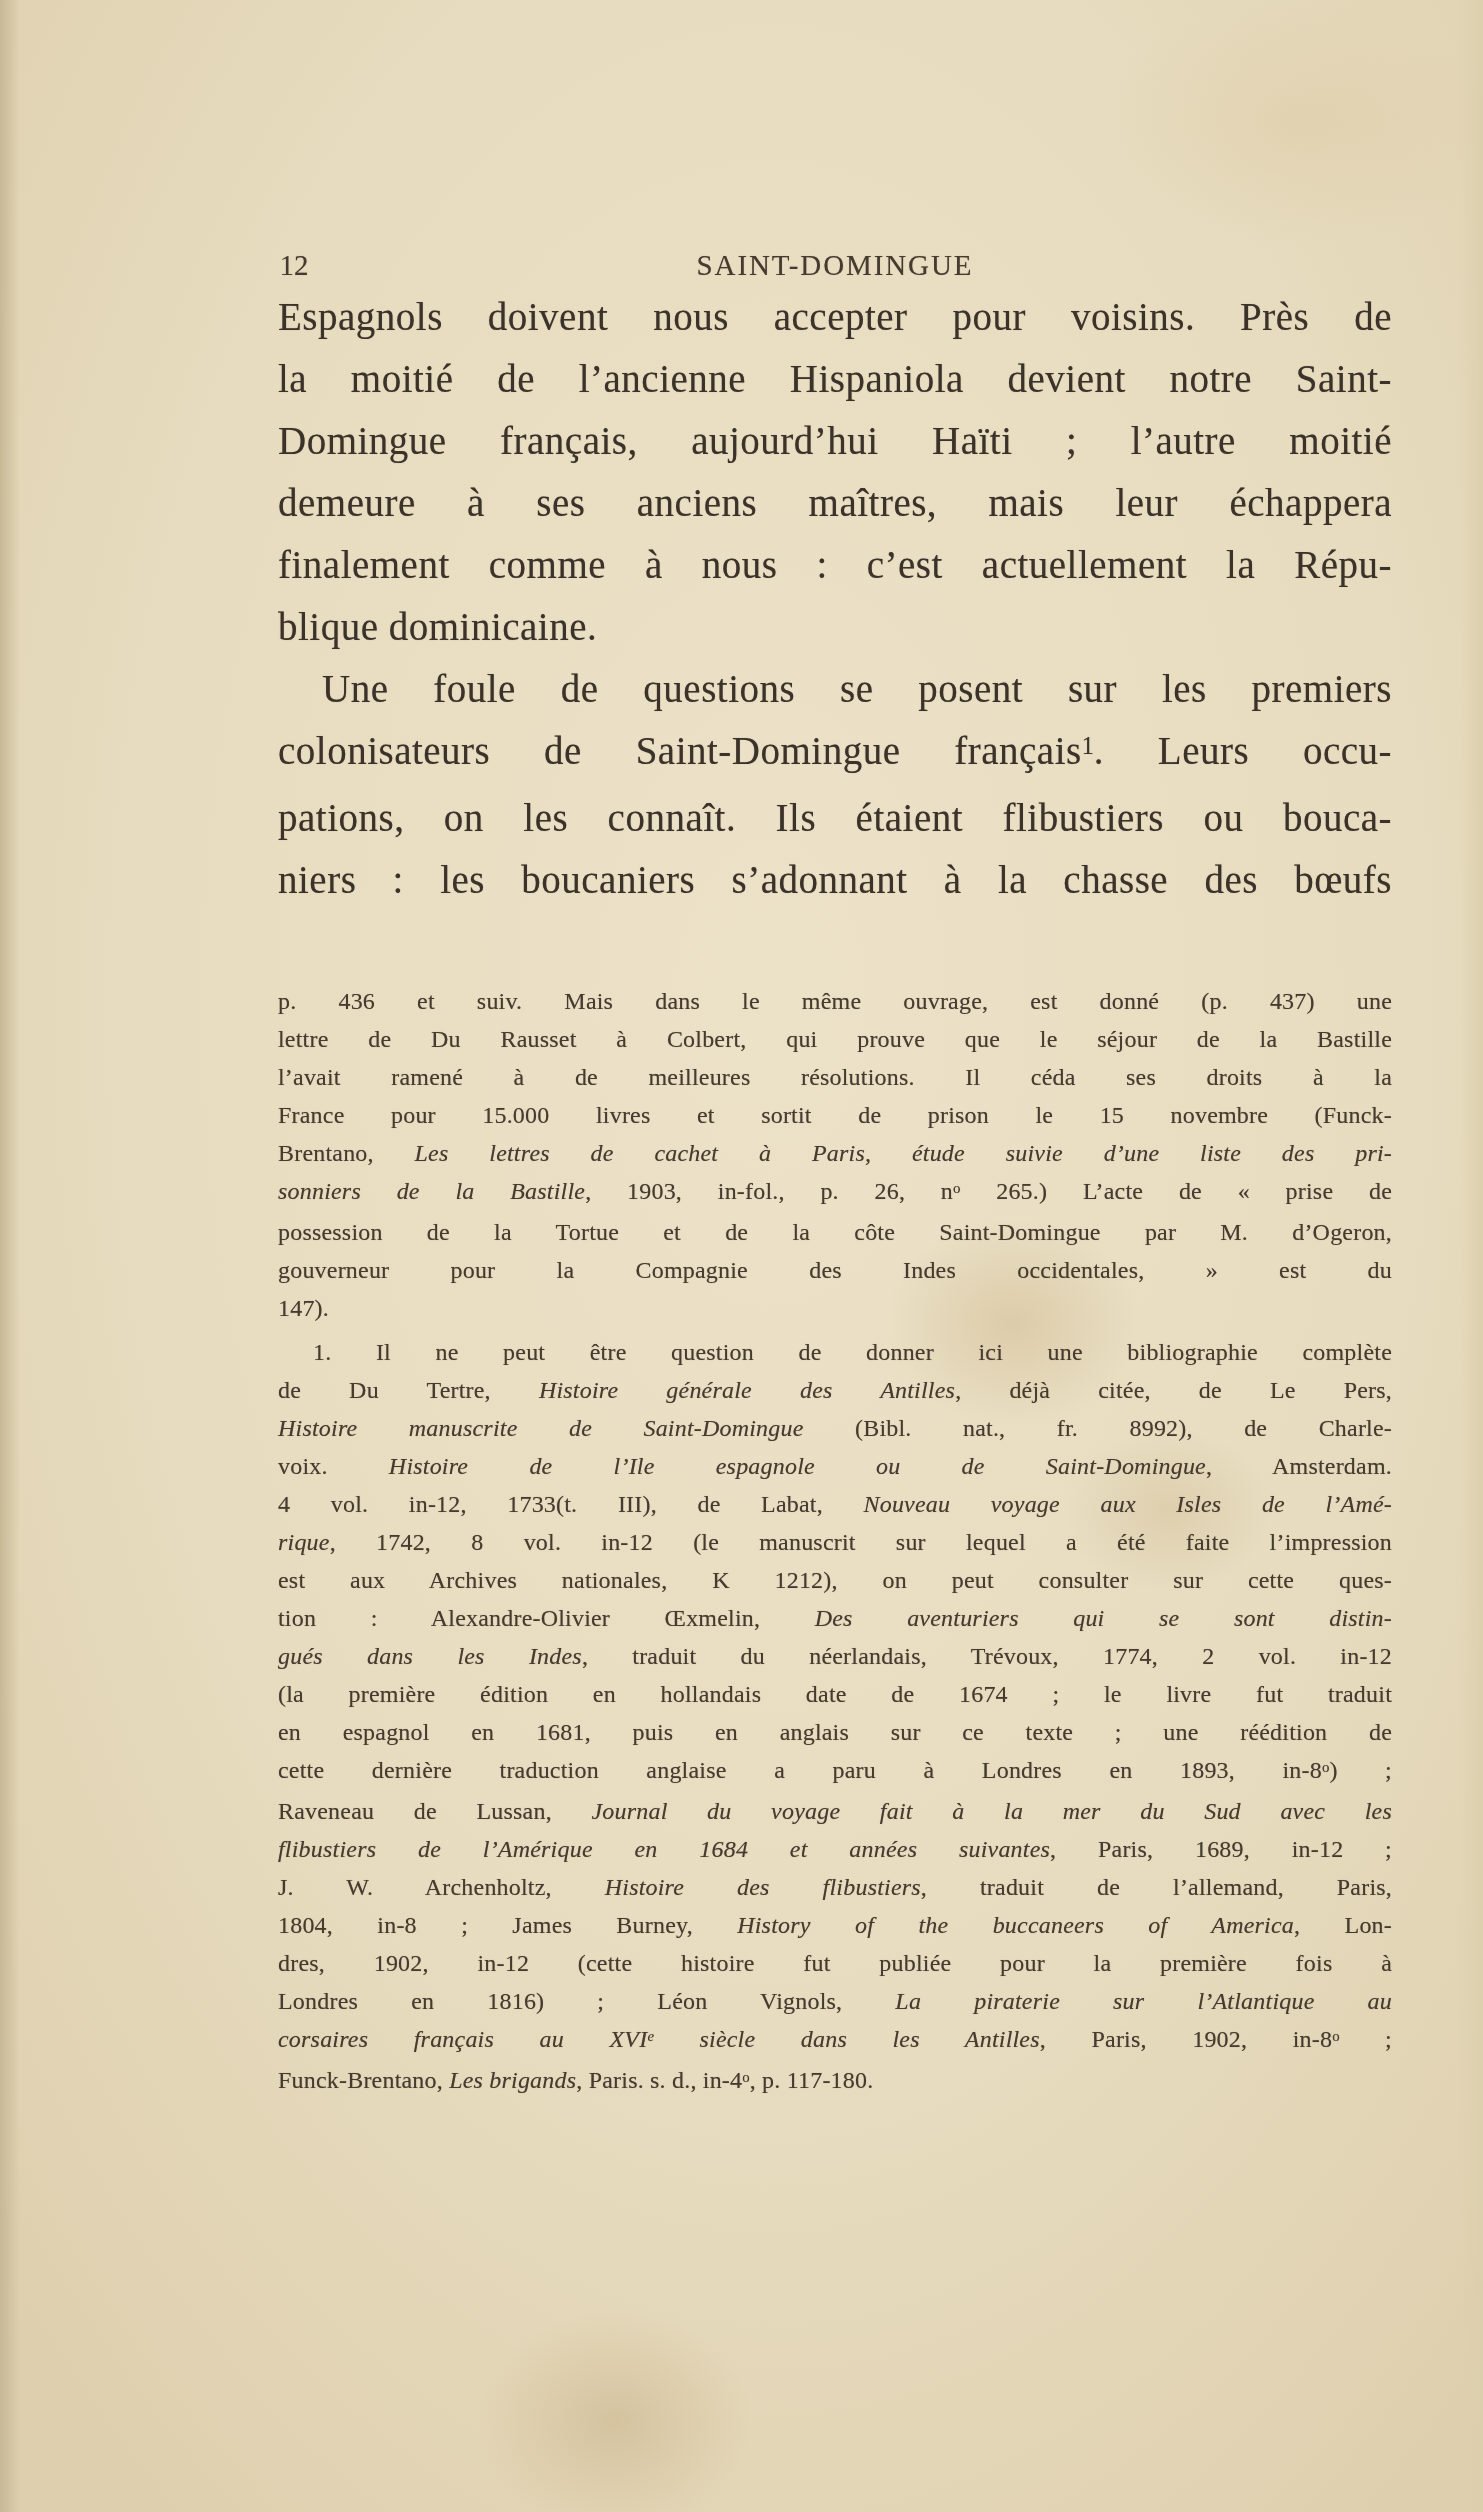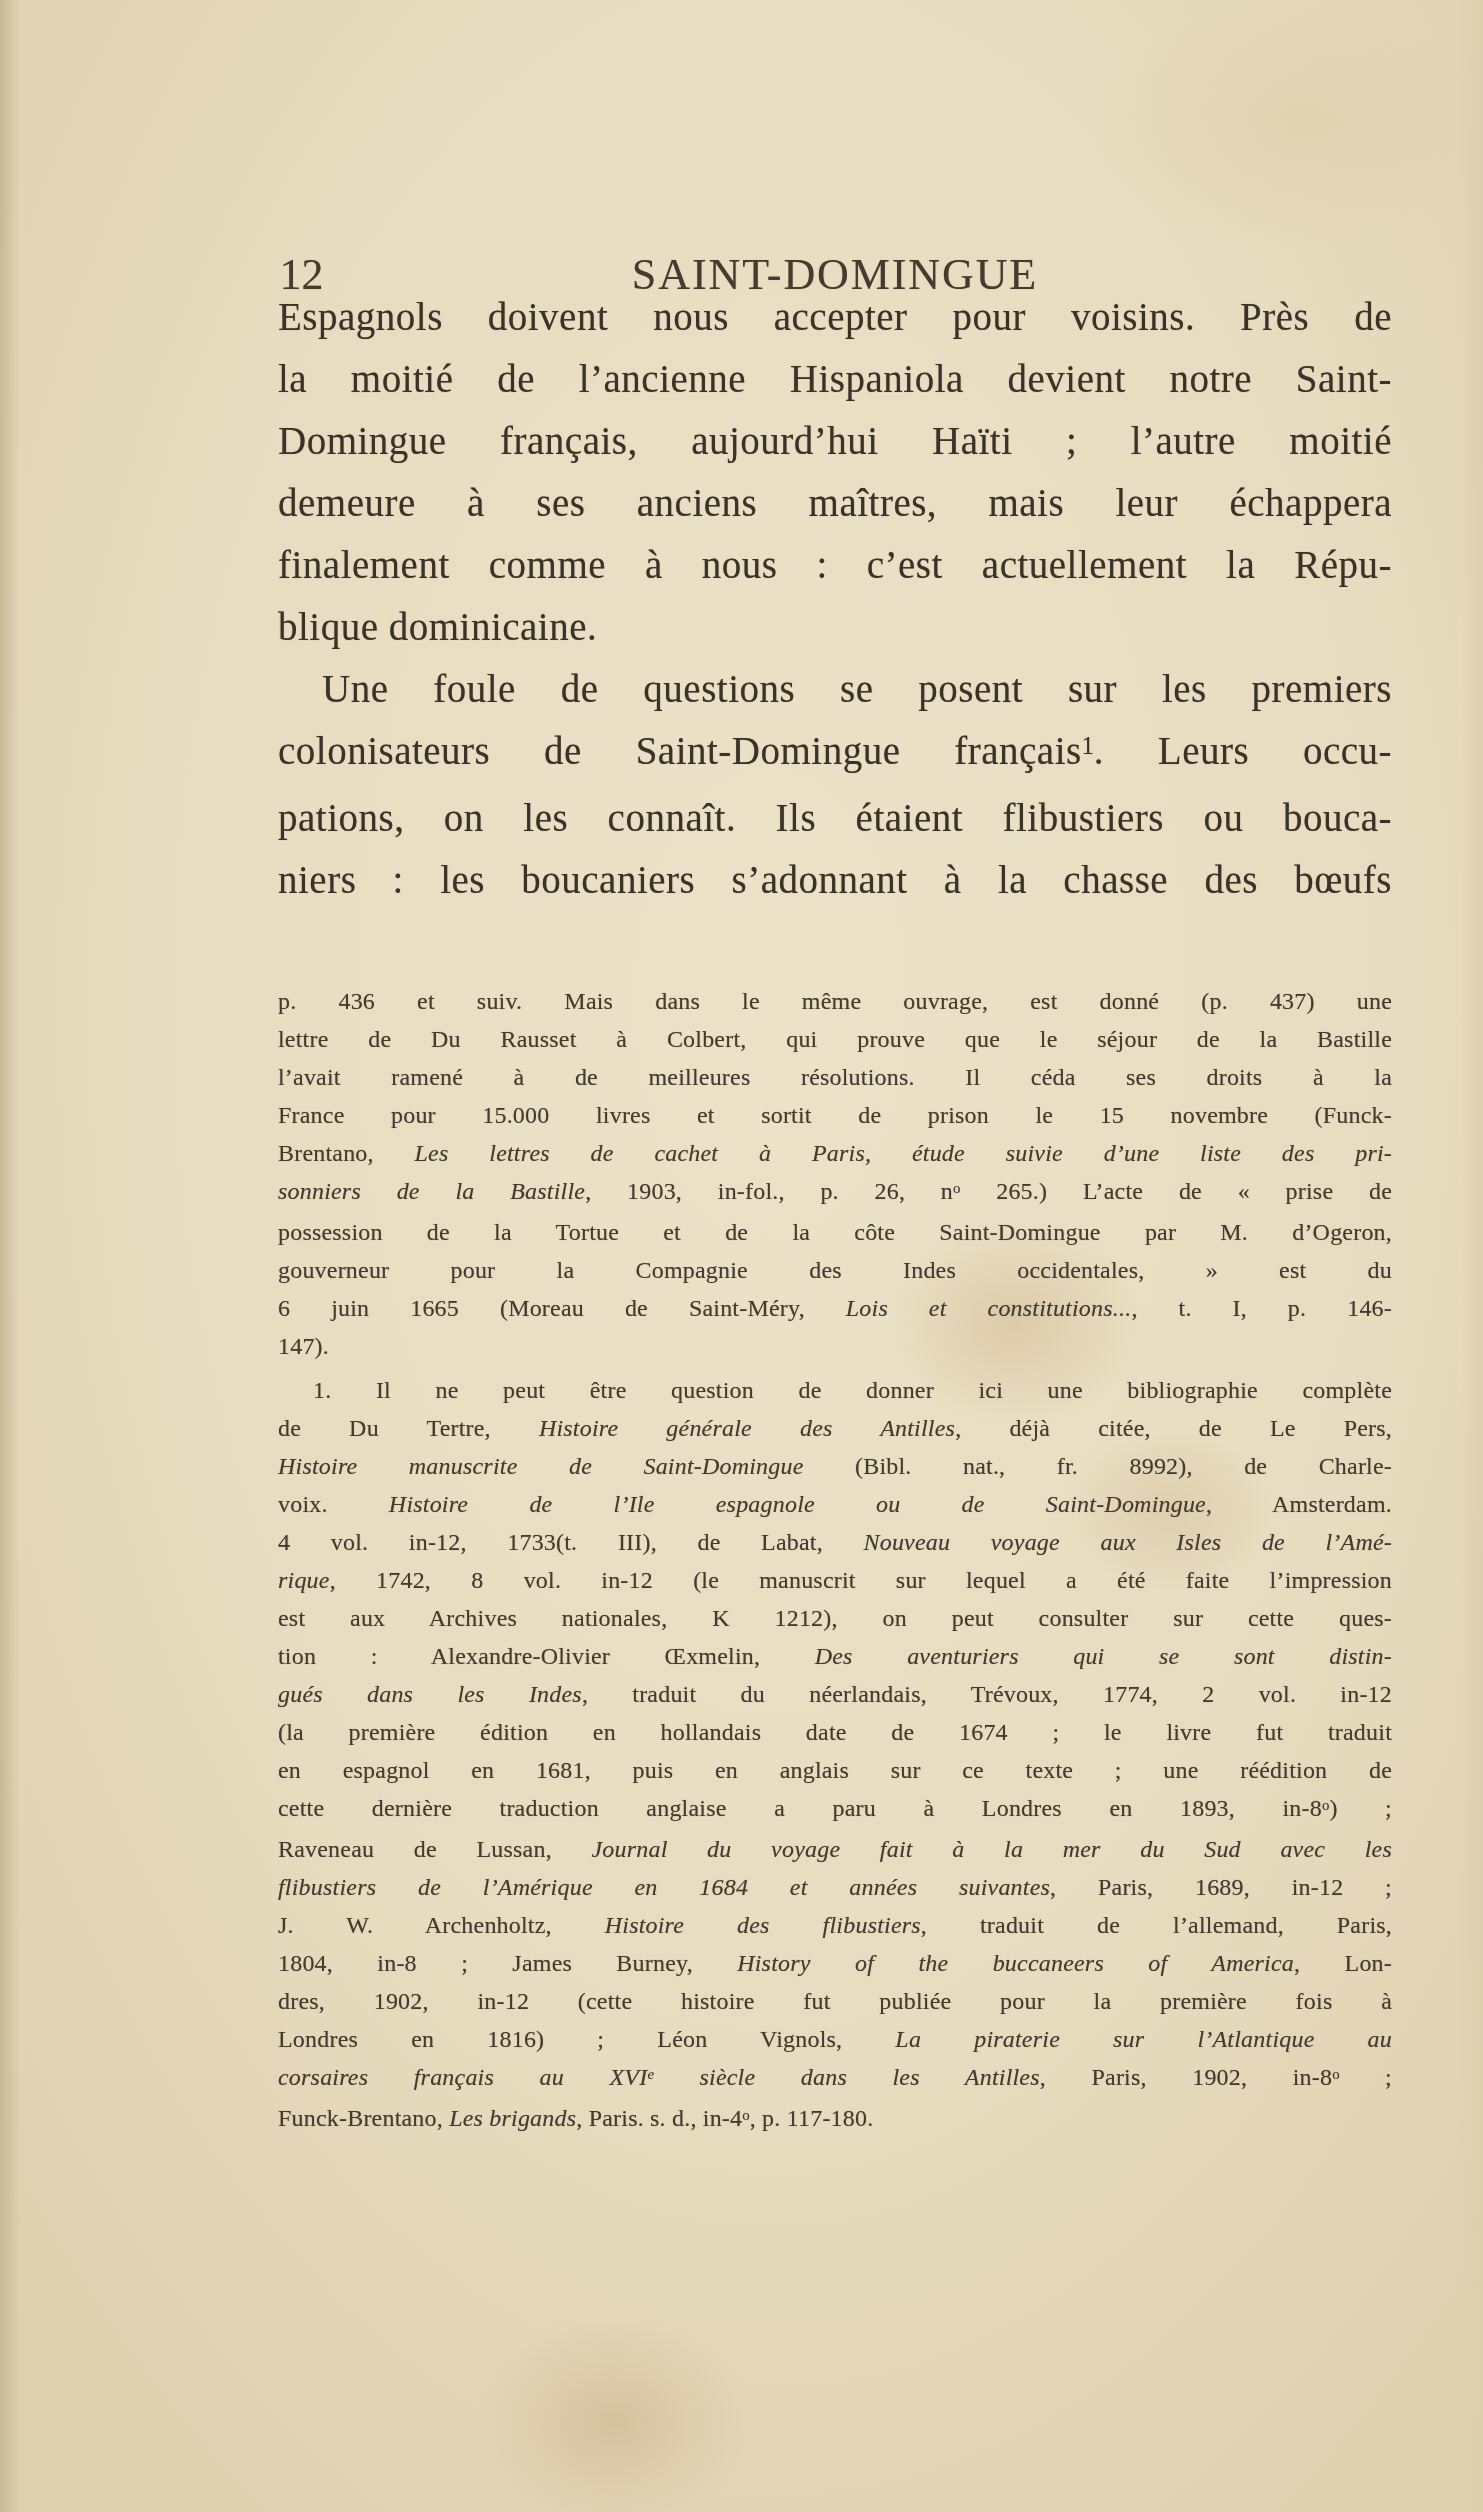--- a/index.html
+++ b/index.html
@@ -31,21 +31,21 @@
     background:radial-gradient(ellipse at center, rgba(150,108,50,.18), rgba(150,108,50,0) 66%);}
   .stain.s4{left:1090px;top:0px;width:405px;height:249px;
     background:radial-gradient(ellipse at center, rgba(190,150,90,.10), rgba(190,150,90,0) 70%);}
 
   .header{
     position:absolute;
     left:278px;
     top:249px;
     width:1114px;
     height:40px;
-    font-size:44px;
+    font-size:29px;
     color:var(--ink-soft);
   }
   .pagenum{position:absolute;left:1.6px;top:0;}
   .running-title{
     position:absolute;left:50%;top:0;
     transform:translateX(-50%);
     letter-spacing:1.9px;
     white-space:nowrap;
   }
 
@@ -121,21 +121,20 @@
   <div class="footnote-block">
       <div class="para">
         <div class="line">p. 436 et suiv. Mais dans le même ouvrage, est donné (p. 437) une</div>
         <div class="line">lettre de Du Rausset à Colbert, qui prouve que le séjour de la Bastille</div>
         <div class="line">l’avait ramené à de meilleures résolutions. Il céda ses droits à la</div>
         <div class="line">France pour 15.000 livres et sortit de prison le 15 novembre (Funck-</div>
         <div class="line">Brentano, <span class="i ">Les lettres de cachet à Paris, étude suivie d’une liste des pri-</span></div>
         <div class="line"><span class="i ">sonniers de la Bastille</span>, 1903, in-fol., p. 26, n<span class="sup">o</span> 265.) L’acte de « prise de</div>
         <div class="line">possession de la Tortue et de la côte Saint-Domingue par M. d’Ogeron,</div>
         <div class="line">gouverneur pour la Compagnie des Indes occidentales, » est du</div>
-        <div class="line">6 juin 1665 (Moreau de Saint-Méry, <span class="i ">Lois et constitutions...</span>, t. I, p. 146-</div>
         <div class="line last">147).</div>
       </div>
       <div class="para">
         <div class="line indent">1. Il ne peut être question de donner ici une bibliographie complète</div>
         <div class="line">de Du Tertre, <span class="i ">Histoire générale des Antilles</span>, déjà citée, de Le Pers,</div>
         <div class="line"><span class="i ">Histoire manuscrite de Saint-Domingue</span> (Bibl. nat., fr. 8992), de Charle-</div>
         <div class="line">voix. <span class="i ">Histoire de l’Ile espagnole ou de Saint-Domingue</span>, Amsterdam.</div>
         <div class="line">4 vol. in-12, 1733(t. III), de Labat, <span class="i ">Nouveau voyage aux Isles de l’Amé-</span></div>
         <div class="line"><span class="i ">rique</span>, 1742, 8 vol. in-12 (le manuscrit sur lequel a été faite l’impression</div>
         <div class="line">est aux Archives nationales, K 1212), on peut consulter sur cette ques-</div>

